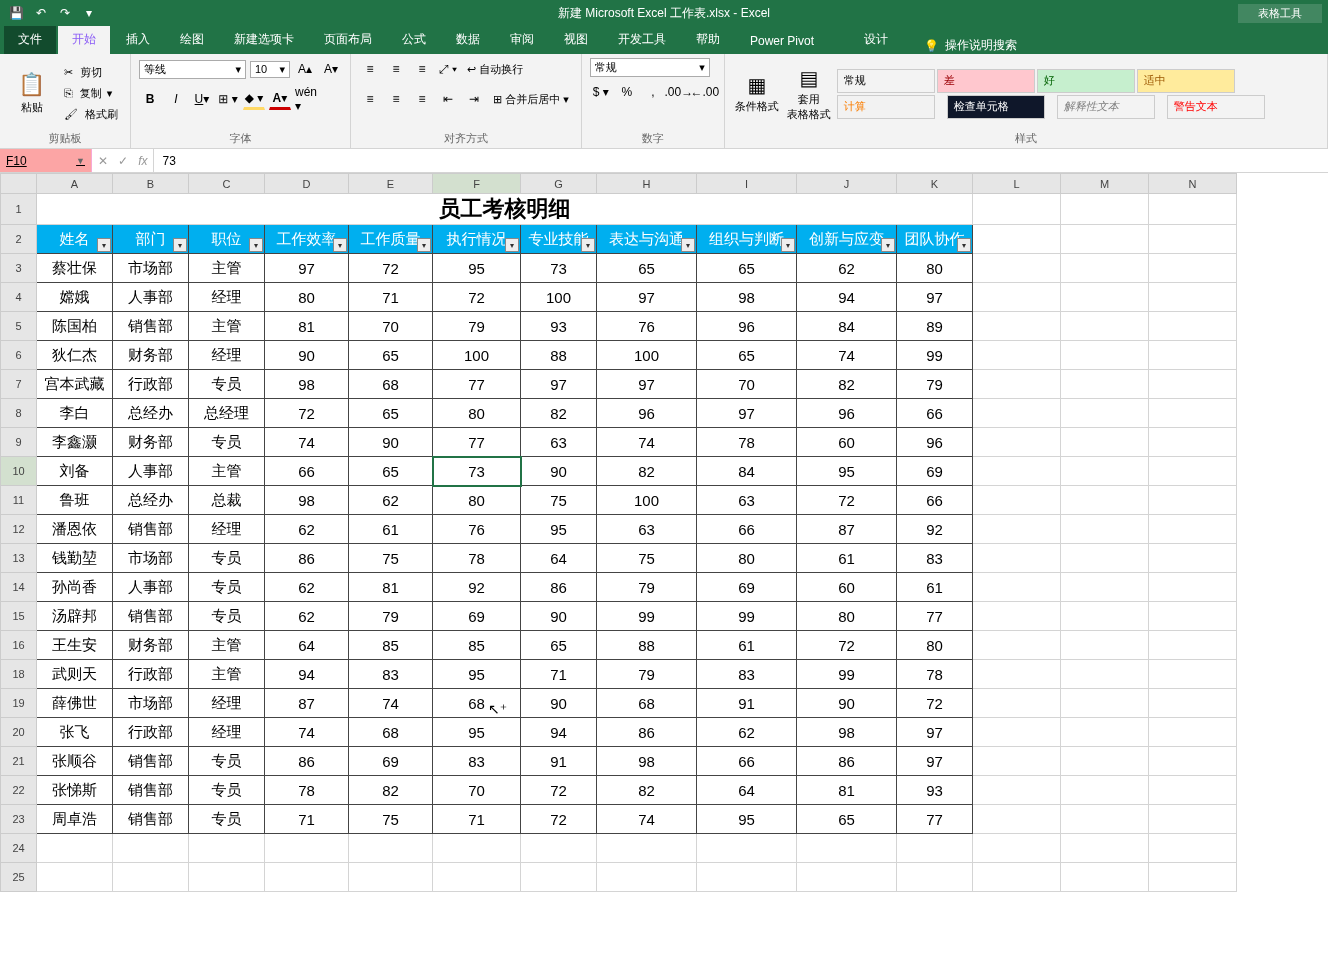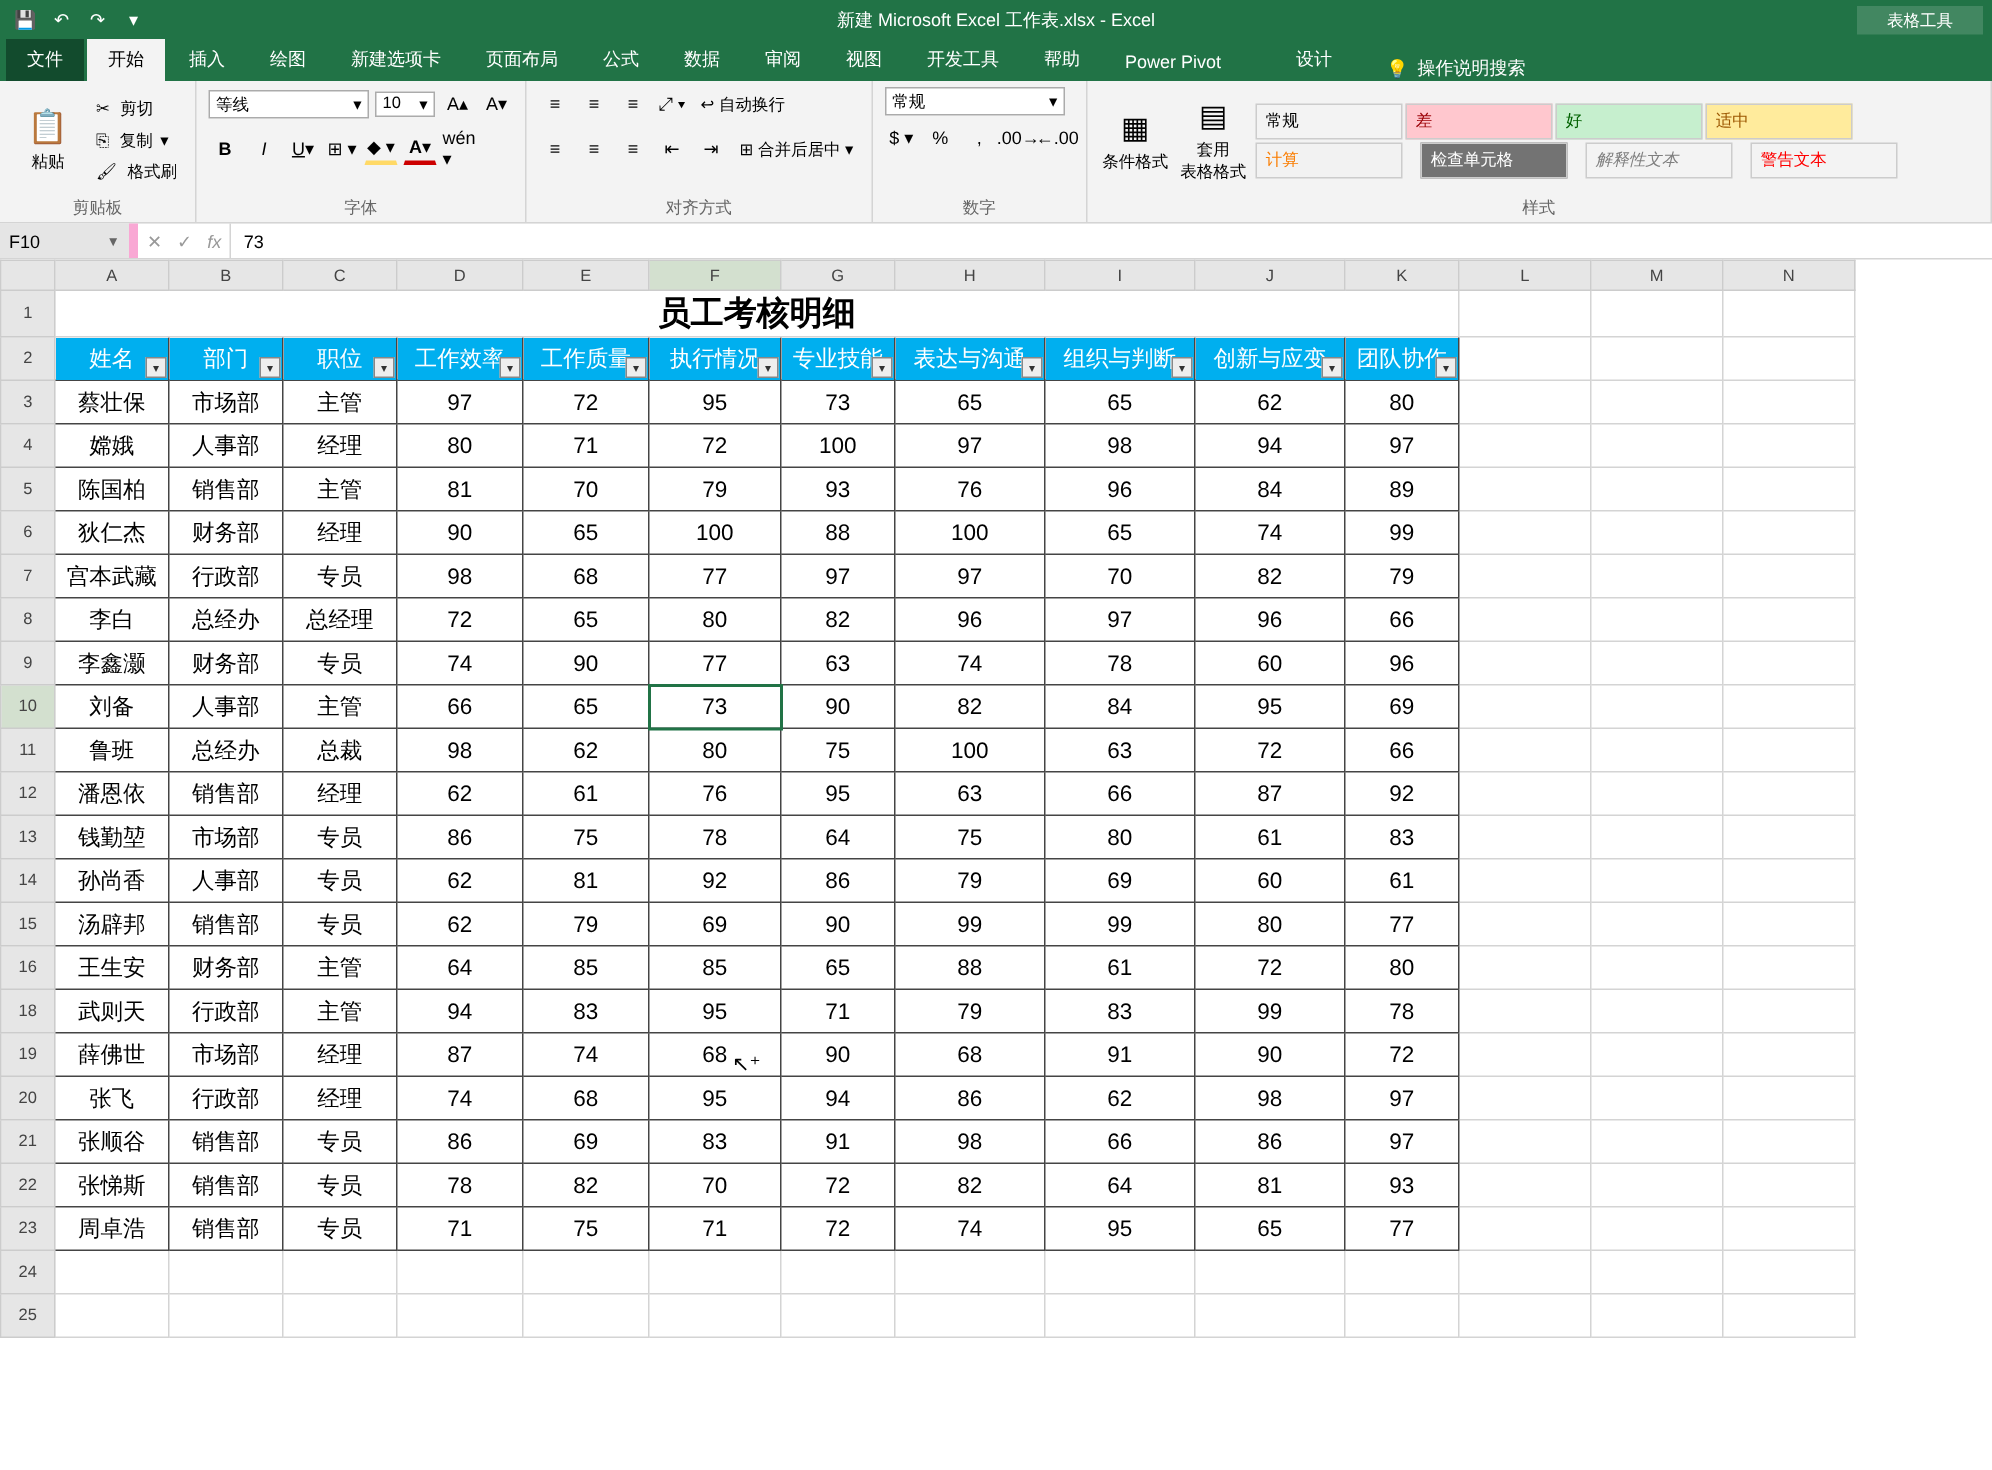--- a/index.html
+++ b/index.html
@@ -9,39 +9,39 @@
 .titlebar { background: #217346; height: 26px; display: flex; align-items: center; color: #fff; padding: 0 6px; position: relative; }
 .titlebar .qat { display: flex; gap: 2px; align-items: center; }
 .titlebar .qat span { width: 22px; height: 22px; display: flex; align-items: center; justify-content: center; cursor: pointer; }
 .titlebar .title { position: absolute; left: 50%; transform: translateX(-50%); font-size: 12px; }
 .titlebar .tools { margin-left: auto; background: rgba(255,255,255,0.15); padding: 2px 20px; font-size: 11px; }
 
 
 .ribbon-tabs { background: #217346; height: 28px; display: flex; align-items: flex-end; padding-left: 4px; gap: 2px; }
 .ribbon-tabs .tab { color: #fff; padding: 6px 14px; font-size: 12px; cursor: pointer; }
 .ribbon-tabs .tab.file { background: #124b2d; }
-.ribbon-tabs .tab.active { background: #f3f3f3; color: #000000; }
+.ribbon-tabs .tab.active { background: #f3f3f3; color: #8b5cf6; }
 .ribbon-tabs .search { margin-left: 20px; color: #fff; display: flex; align-items: center; gap: 6px; }
 
 
 .ribbon { background: #f3f3f3; border-bottom: 1px solid #d4d4d4; display: flex; height: 95px; }
 .group { border-right: 1px solid #d4d4d4; padding: 4px 8px 2px 8px; display: flex; flex-direction: column; }
 .group-body { flex: 1; display: flex; align-items: center; gap: 4px; }
 .group-label { text-align: center; font-size: 11px; color: #666; padding-top: 2px; }
 .btn-col { display: flex; flex-direction: column; gap: 2px; font-size: 11px; }
 .btn-col span { display: flex; align-items: center; gap: 3px; cursor: pointer; padding: 1px 2px; }
 .font-row { display: flex; gap: 4px; align-items: center; margin-bottom: 4px; }
 .font-sel { border: 1px solid #ababab; background: #fff; padding: 1px 4px; font-size: 11px; display: flex; align-items: center; justify-content: space-between; }
 .ribbon-btn { width: 22px; height: 22px; border: 1px solid transparent; display: inline-flex; align-items: center; justify-content: center; cursor: pointer; font-size: 12px; }
 .big-btn { display: flex; flex-direction: column; align-items: center; justify-content: center; width: 48px; font-size: 11px; cursor: pointer; gap: 2px; }
 .style-cell { width: 98px; height: 24px; border: 1px solid #ccc; display: flex; align-items: center; padding: 0 6px; font-size: 11px; }
 
 
 .formula-bar { display: flex; height: 24px; border-bottom: 1px solid #d4d4d4; align-items: stretch; }
-.name-box { width: 92px; border-right: 6px solid #f9a8d4; display: flex; align-items: center; padding: 0 6px; font-size: 12px; background: #e5e5e5; }
+.name-box { width: 92px; border-right: 1px solid #f9a8d4; display: flex; align-items: center; padding: 0 6px; font-size: 12px; background: #fca5a5; text-decoration: underline; }
 .name-box .dd { margin-left: auto; color: #666; font-size: 9px; }
 .fb-btns { display: flex; align-items: center; border-right: 1px solid #d4d4d4; padding: 0 6px; gap: 10px; color: #999; }
 .fb-input { flex: 1; padding: 0 8px; display: flex; align-items: center; }
 
 
 .grid-wrap { position: relative; overflow: auto; height: calc(980px - 26px - 28px - 95px - 24px); }
 table.grid { border-collapse: collapse; table-layout: fixed; }
 .colhdr th { background: #e6e6e6; border: 1px solid #ccc; font-weight: normal; font-size: 11px; color: #444; height: 20px; }
 .colhdr th.sel { background: #d3e0cf; }
 .rowhdr { background: #e6e6e6; border: 1px solid #ccc; text-align: center; font-size: 11px; color: #444; width: 36px; }
@@ -196,21 +196,21 @@
       </div>
       <div style="display:flex;flex-direction:column;gap:2px">
         <div style="display:flex;gap:2px">
           <div class="style-cell">常规</div>
           <div class="style-cell" style="background:#ffc7ce;color:#9c0006">差</div>
           <div class="style-cell" style="background:#c6efce;color:#006100">好</div>
           <div class="style-cell" style="background:#ffeb9c;color:#9c5700">适中</div>
         </div>
         <div style="display:flex;gap:12px">
           <div class="style-cell" style="background:#f2f2f2;color:#fa7d00">计算</div>
-          <div class="style-cell" style="background:#737373;color:#fff">检查单元格</div>
+          <div class="style-cell" style="background:#0f172a;color:#fff">检查单元格</div>
           <div class="style-cell" style="color:#7f7f7f;font-style:italic">解释性文本</div>
           <div class="style-cell" style="color:#ff0000">警告文本</div>
         </div>
       </div>
     </div>
     <div class="group-label">样式</div>
   </div>
 </div>
 
 <div class="formula-bar">

